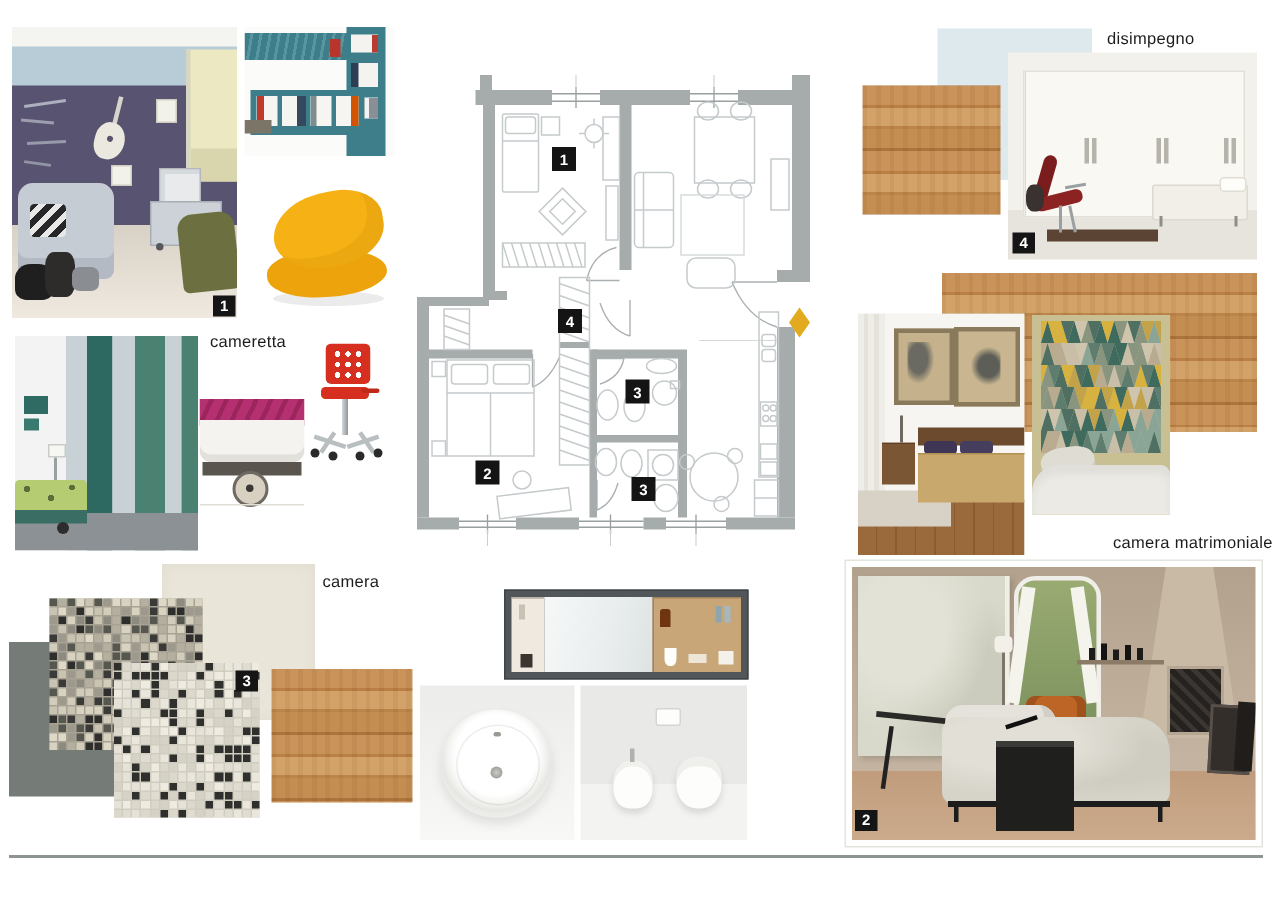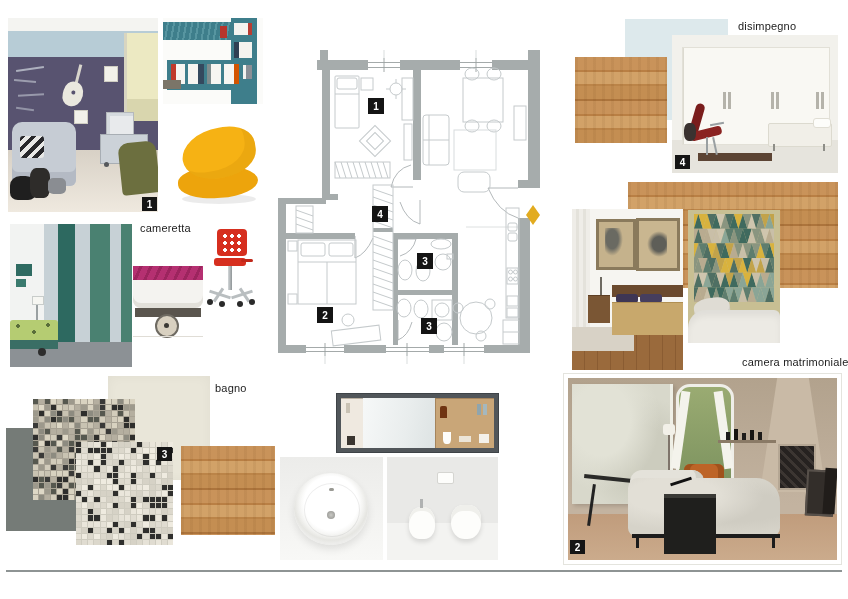--- a/index.html
+++ b/index.html
@@ -693,21 +693,21 @@
       <div style="background: rgb(214, 210, 198);"></div>
       <div style="background: rgb(220, 216, 204);"></div>
       <div style="background: rgb(230, 226, 215);"></div>
       <div style="background: rgb(224, 220, 209);"></div>
       <div style="background: rgb(234, 230, 219);"></div>
       <div style="background: rgb(224, 220, 209);"></div>
       <div style="background: rgb(234, 230, 219);"></div>
     </div>
   <div class="swatch wood" style="left:181px;top:446px;width:94px;height:89px;"></div>
   <div class="badge" style="left:157px;top:447px;">3</div>
-  <div class="label" style="left:215px;top:382px;">bagno</div>
+  <div class="label" style="left:215px;top:382px;">camera</div>
 
   <svg class="abs" style="left:276px;top:48px;" width="290" height="316" viewBox="0 0 290 316">
 
     <rect class="plan-wall" x="44" y="2" width="8" height="11"></rect>
     <rect class="plan-wall" x="252" y="2" width="12" height="11"></rect>
     <rect class="plan-wall" x="41" y="12" width="51" height="10"></rect>
     <rect class="plan-wall" x="124" y="12" width="60" height="10"></rect>
     <rect class="plan-wall" x="216" y="12" width="48" height="10"></rect>
 
     <g stroke="#9aa0a0" stroke-width="0.9">

